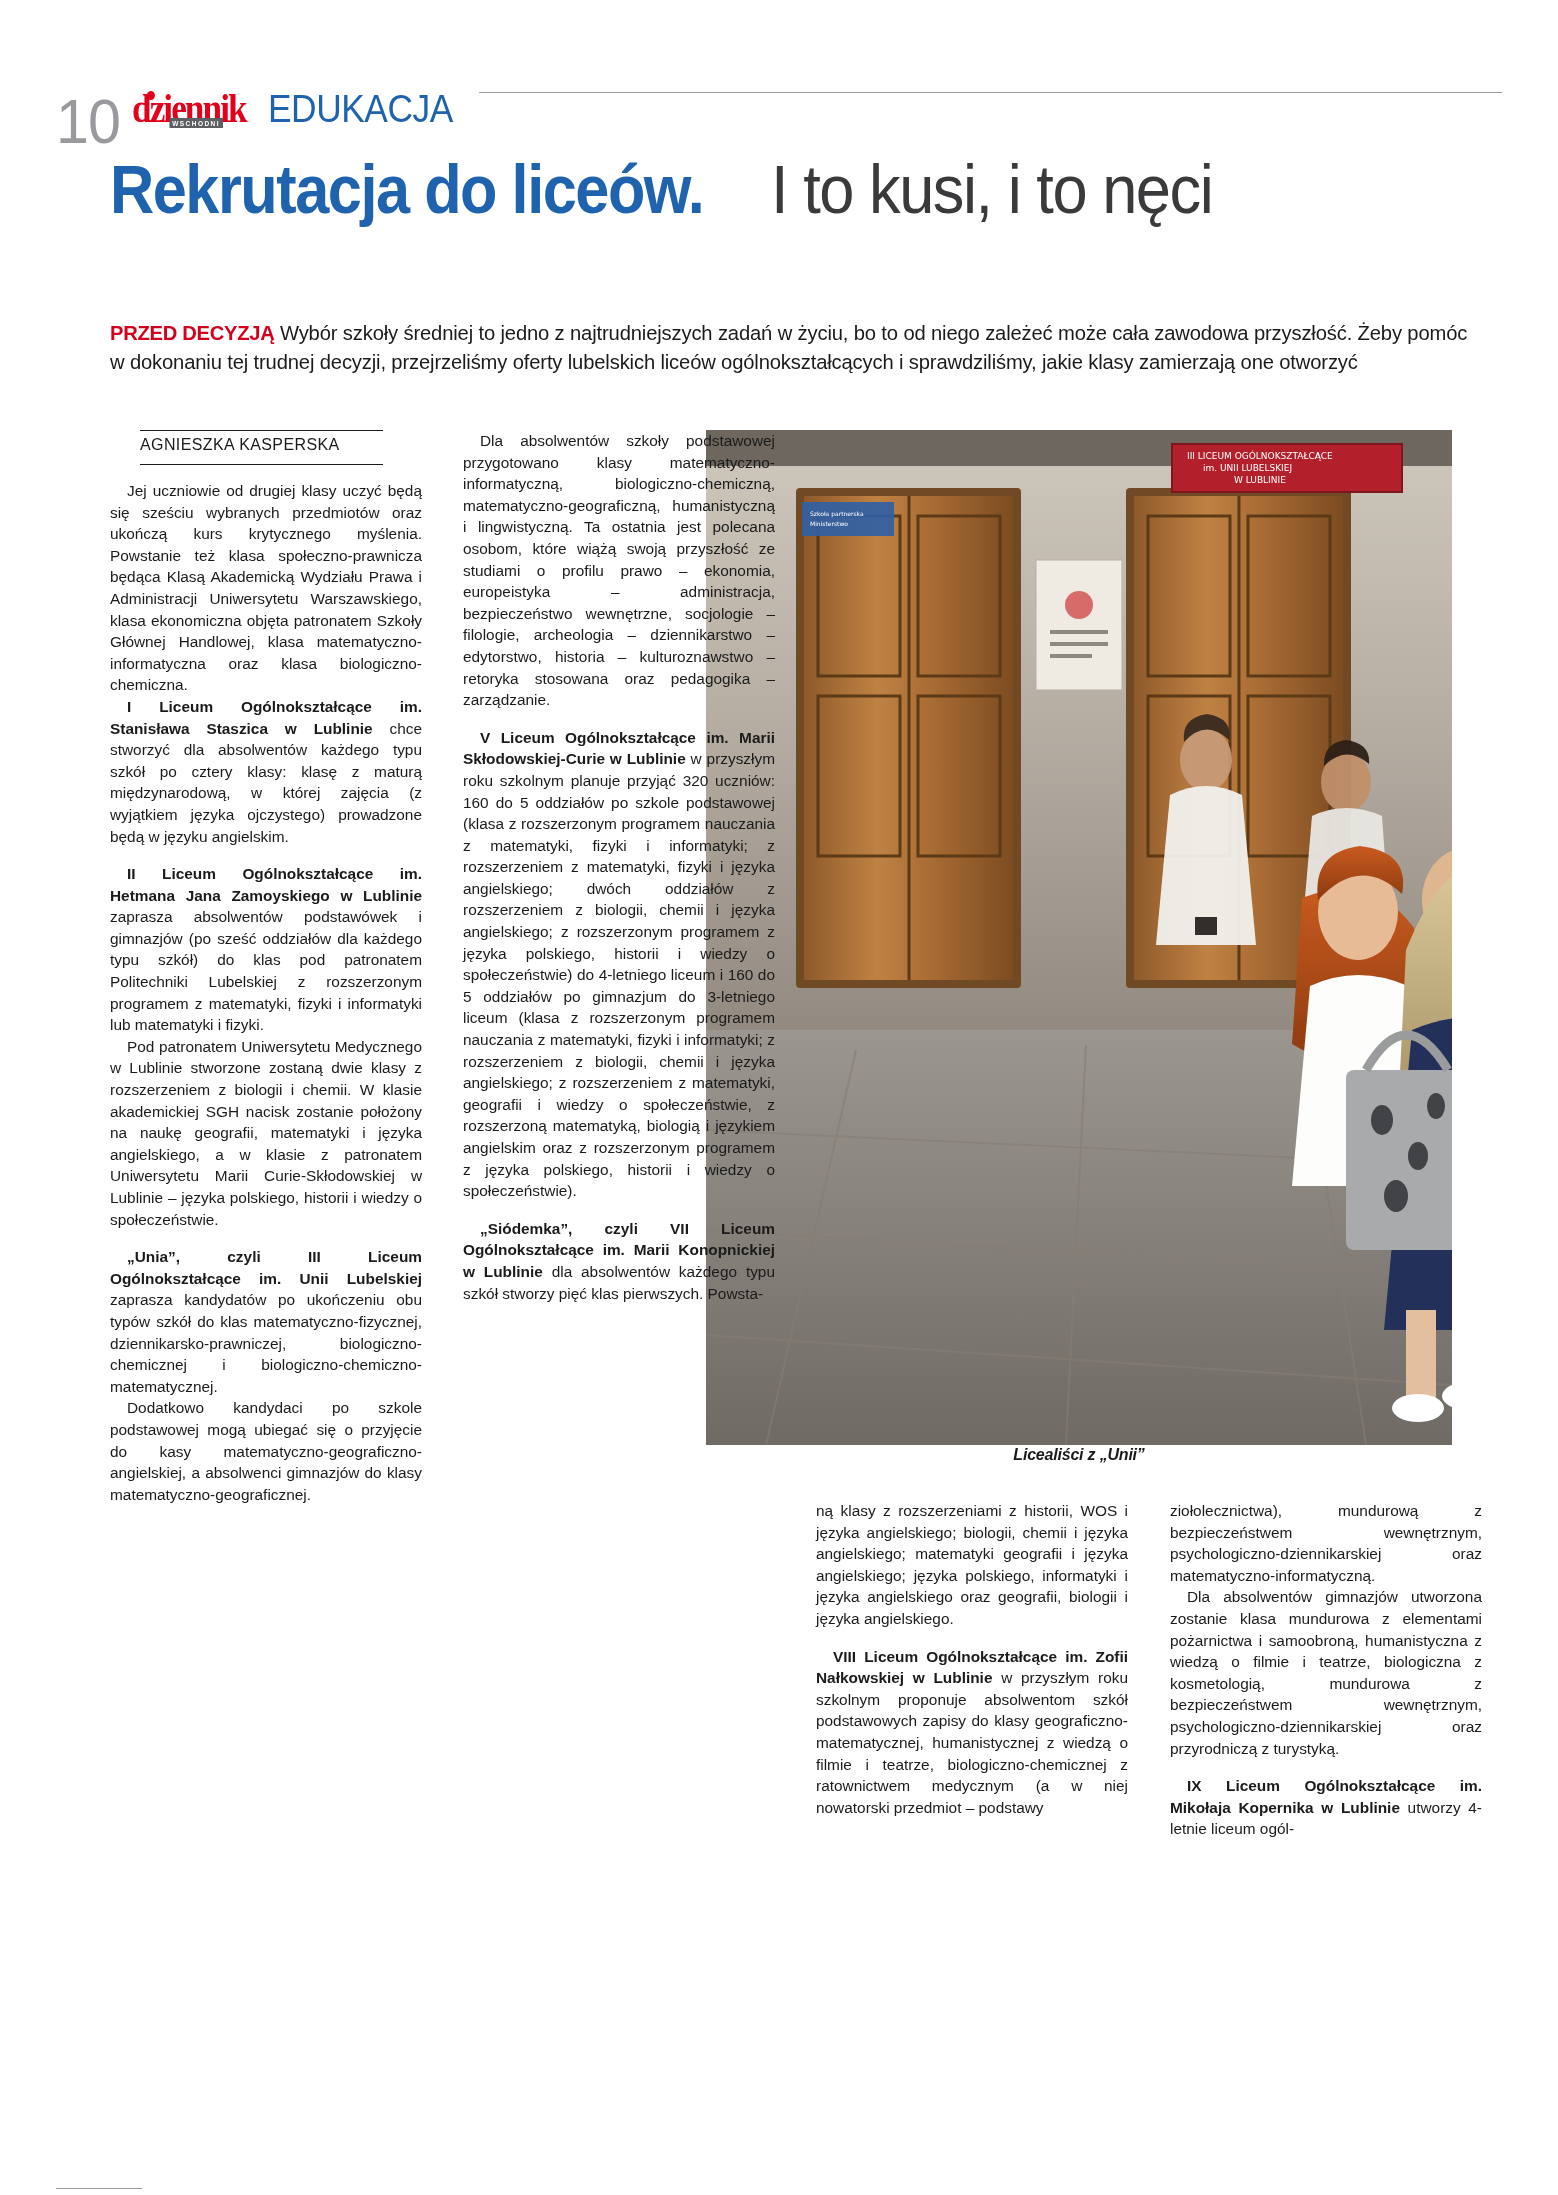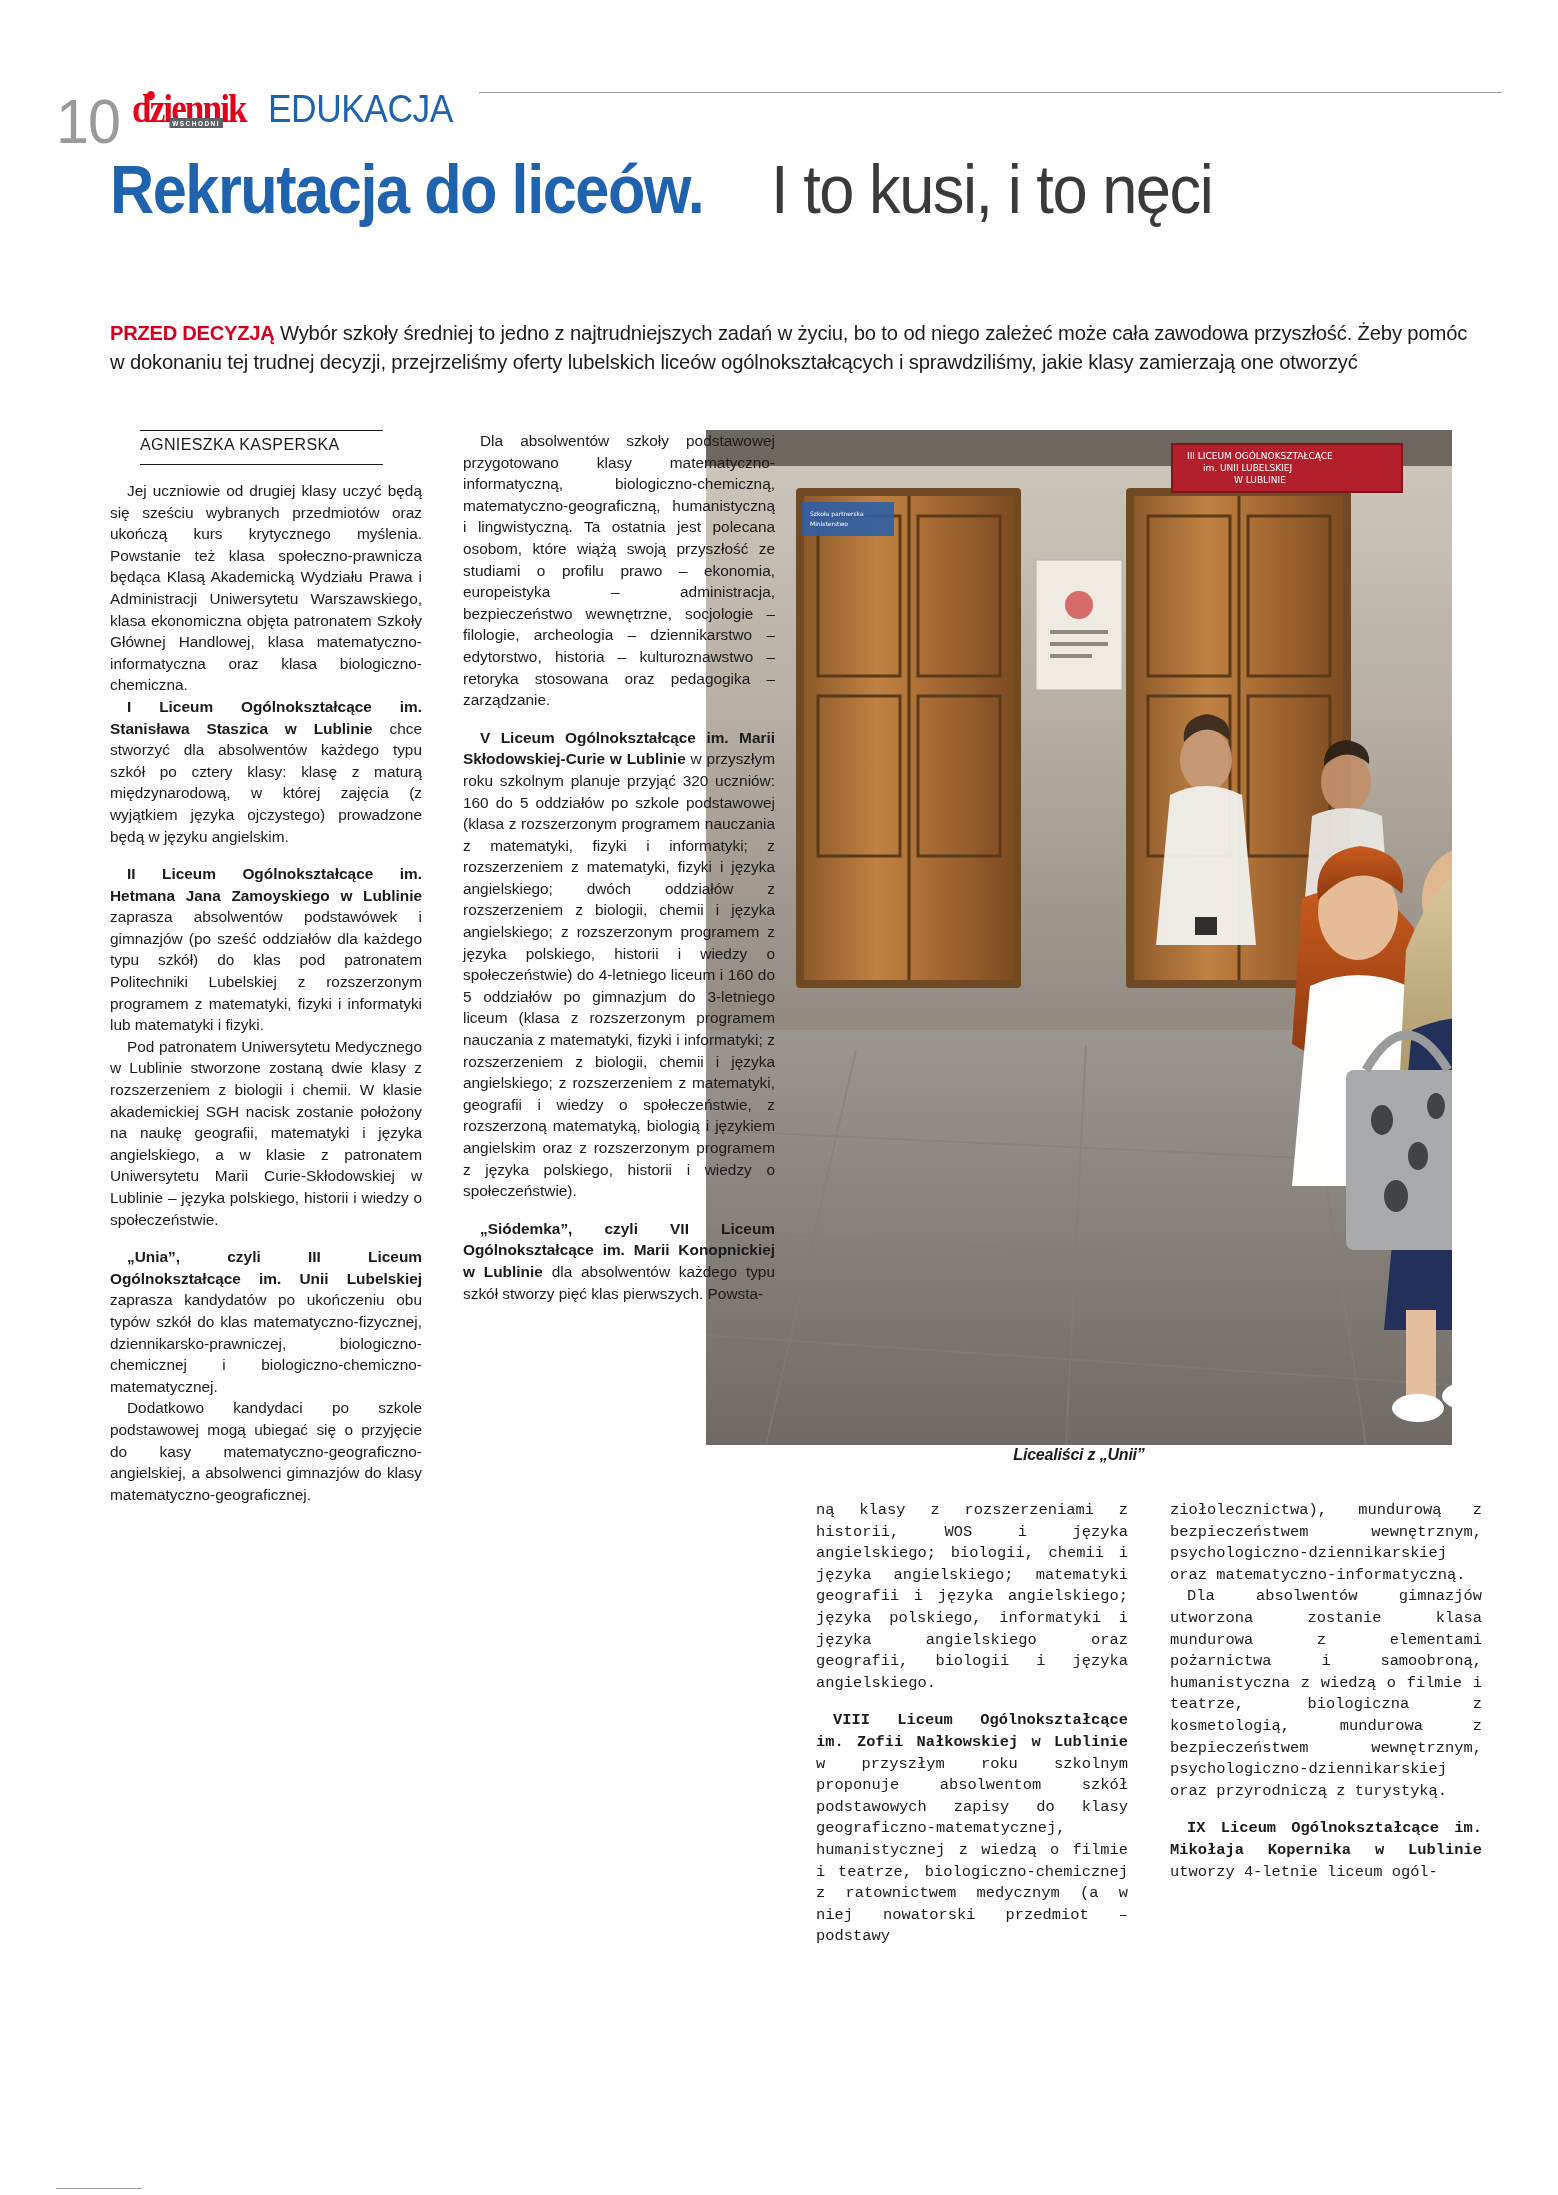--- a/index.html
+++ b/index.html
@@ -208,21 +208,20 @@
     line-height:20px;
     font-weight:bold;
     font-style:italic;
     color:#1b1b1b;
     letter-spacing:-0.2px;
   }
   
   .col3.lower,.col4.lower{
     position:absolute;
     top:1070px;
-    font-family:Liberation Mono, monospace;
   }
 </style>
 </head>
 <body>
 
 <div class="page">
 
   <div class="masthead">
     <div class="folio">10</div>
     <div class="brandwrap">

